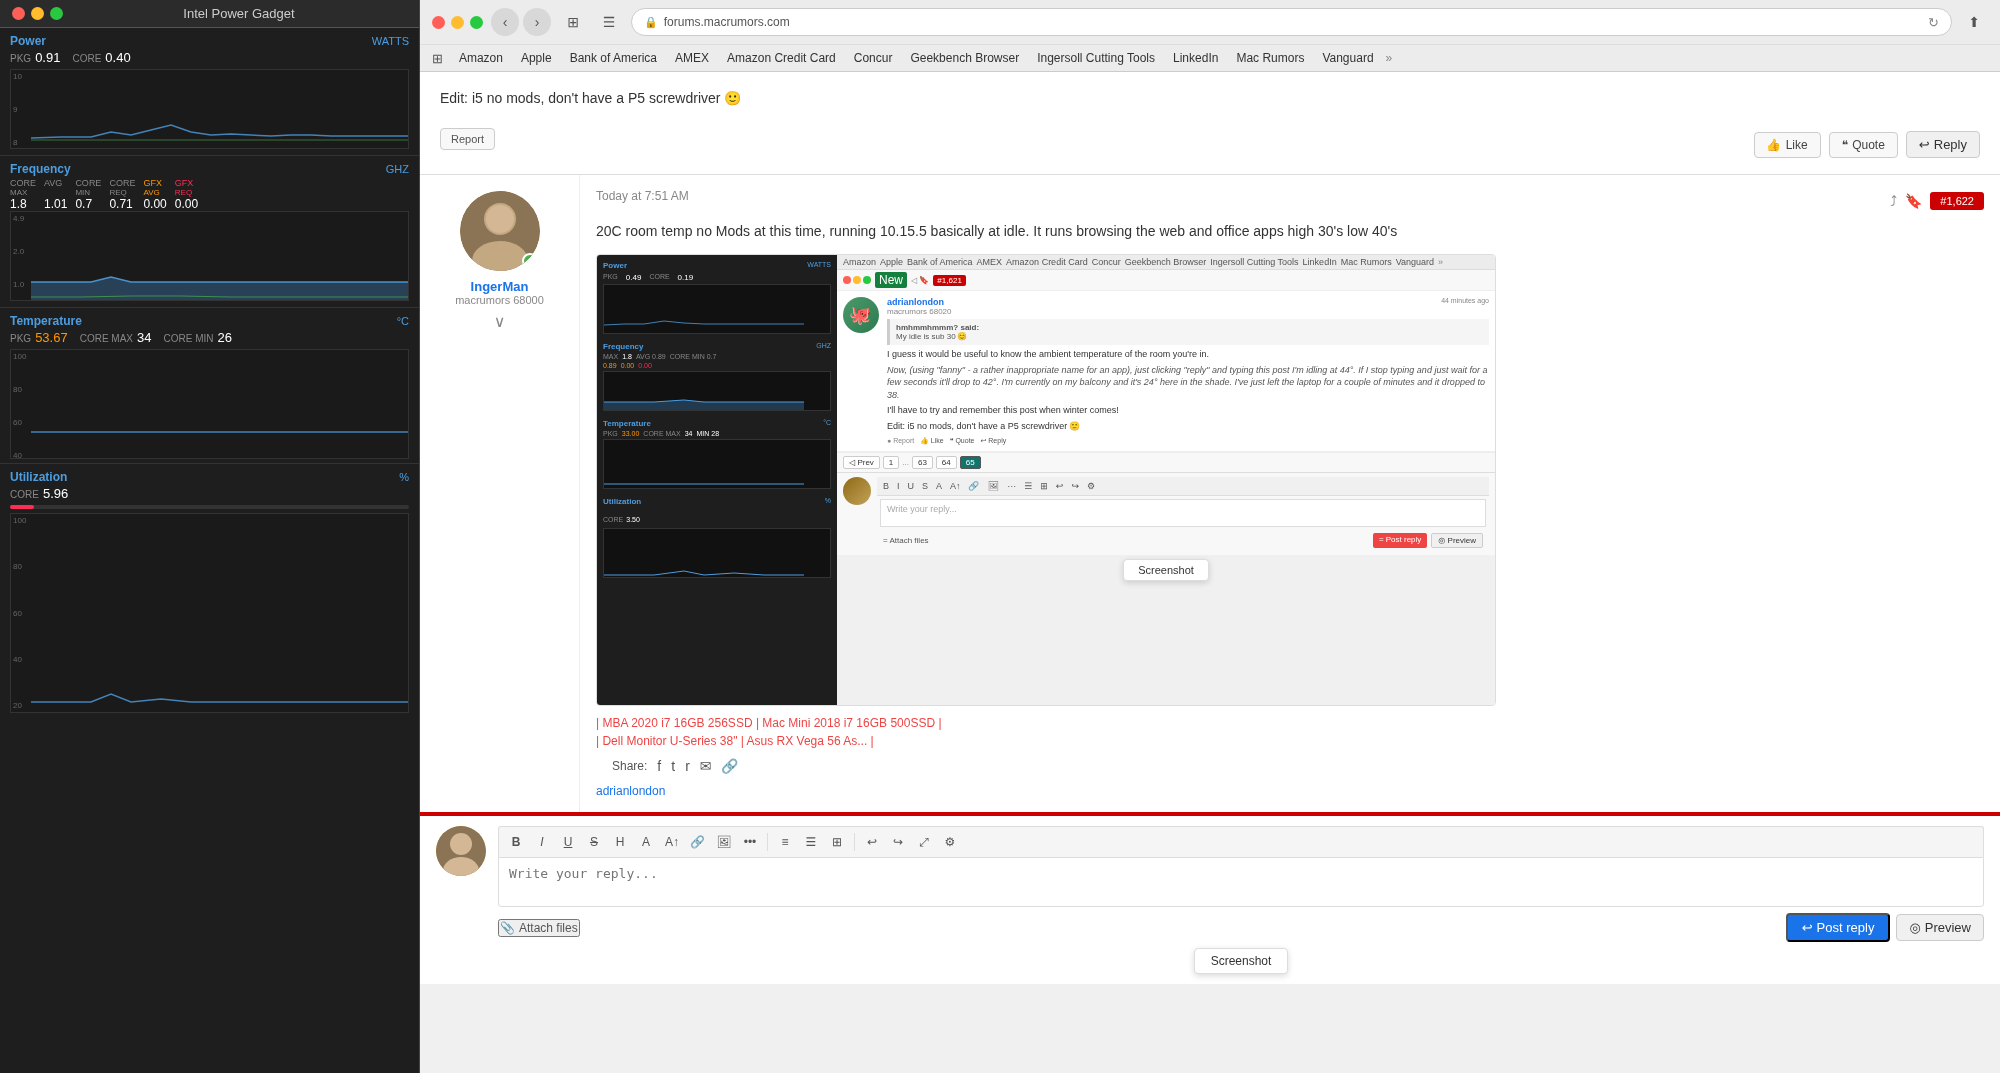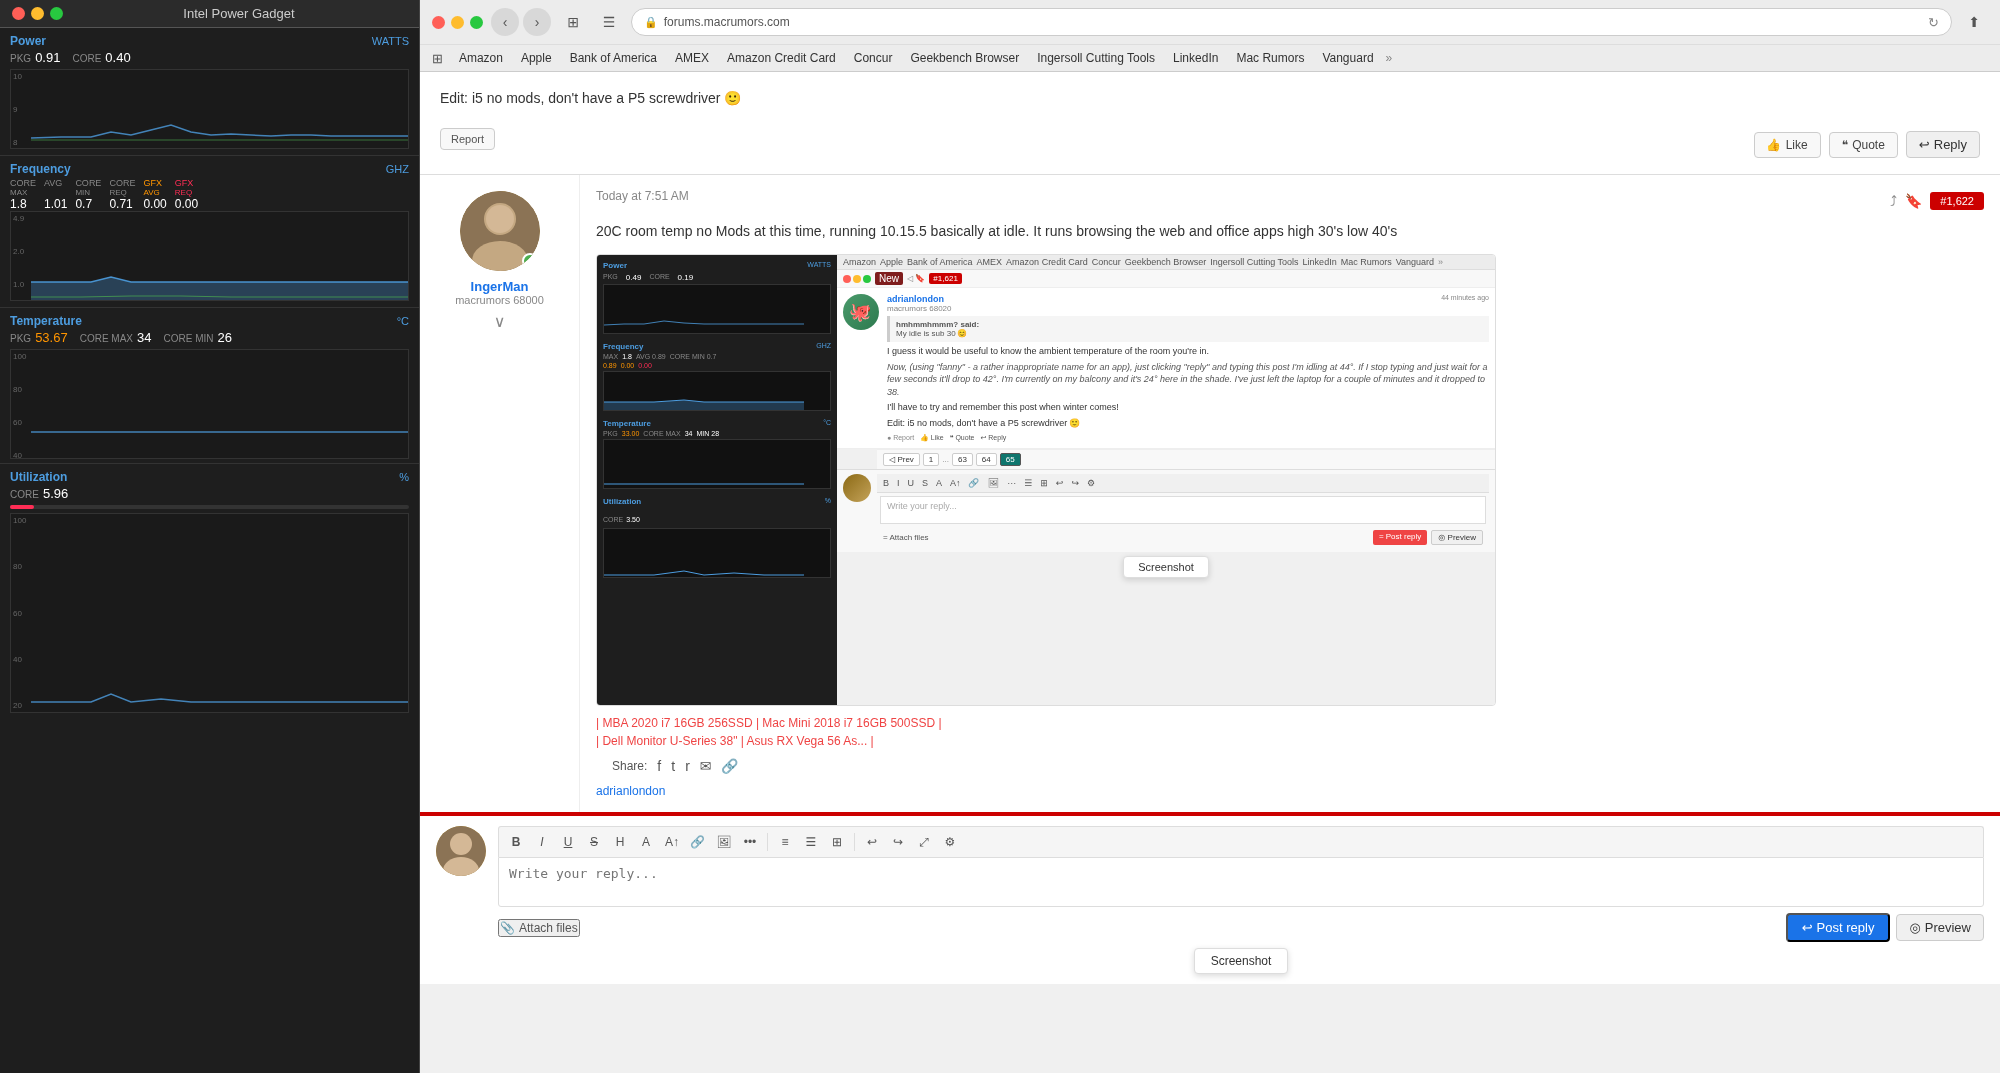--- a/index.html
+++ b/index.html
@@ -446,42 +446,41 @@
       padding: 6px 16px;
       font-size: 12px;
       color: #555;
     }
     .share-icon { color: #555; font-size: 14px; cursor: pointer; }
 
     .reply-actions-right { display: flex; gap: 6px; align-items: center; }
 
     
     .embed-new-badge {
-      background: #7f1d1d;
+      background: #15803d;
       color: #fff;
-      font-size: 10px;
+      font-size: 12px;
       padding: 1px 4px;
       border-radius: 2px;
     }
     .embed-red-badge {
       background: #cc0000;
       color: #fff;
       font-size: 8px;
       padding: 1px 4px;
       border-radius: 2px;
     }
 
     .embed-pagination {
       display: flex;
       align-items: center;
       gap: 3px;
       padding: 3px 6px;
       background: #f8f8f8;
       border-top: 1px solid #eee;
-      margin-left: 40px;
     }
     .embed-page-btn {
       padding: 1px 5px;
       border: 1px solid #ccc;
       border-radius: 2px;
       font-size: 8px;
       background: #fff;
       color: #333;
       cursor: pointer;
     }

